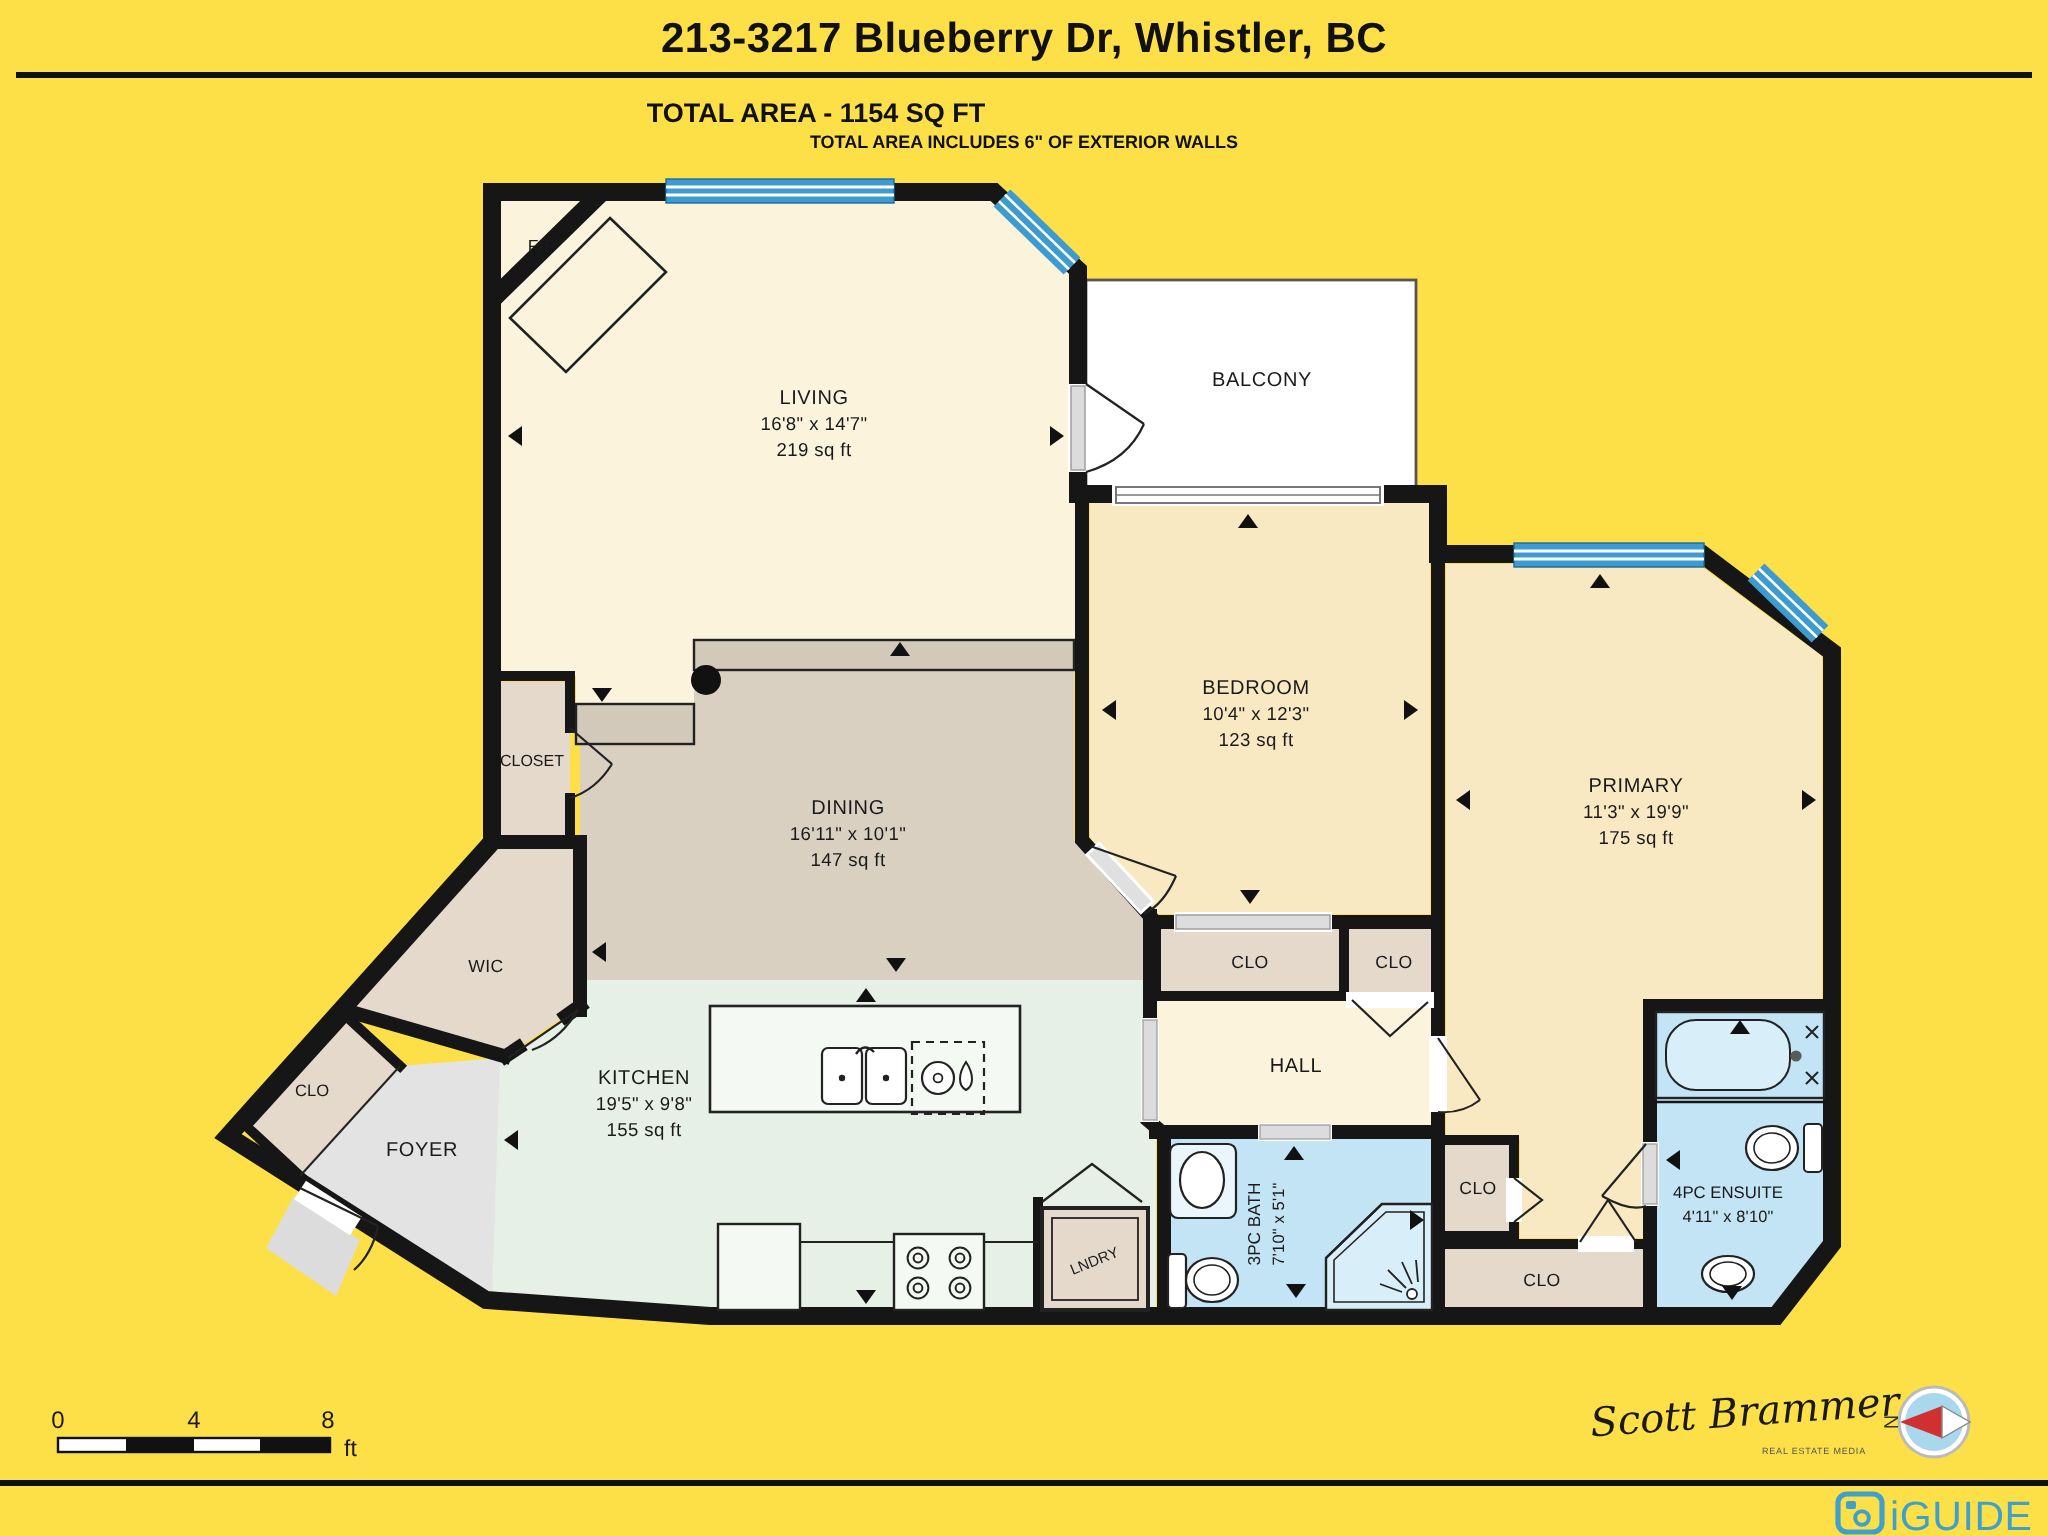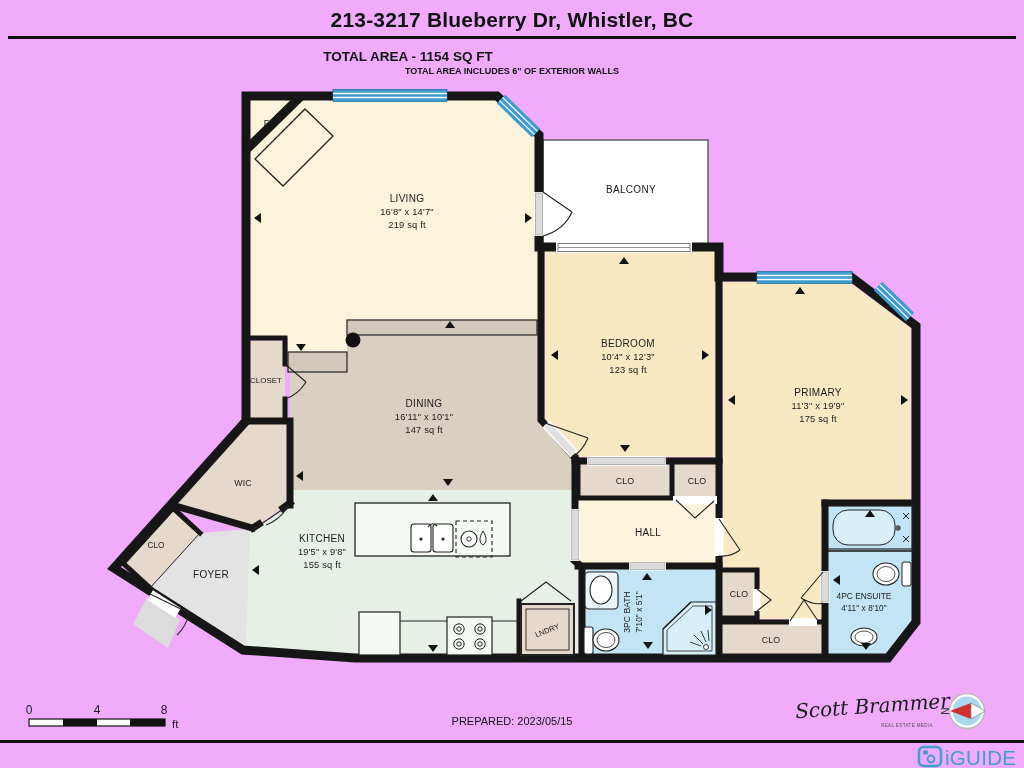--- a/index.html
+++ b/index.html
@@ -1,16 +1,16 @@
 <!DOCTYPE html>
 <html><head>
 <meta charset="utf-8">
 <style>
   html,body{margin:0;padding:0;background:#fff;}
-  #page{position:relative;width:1024px;height:768px;background:#f0abfc;overflow:hidden;
+  #page{position:relative;width:1024px;height:768px;background:#fde047;overflow:hidden;
         font-family:"Liberation Sans",sans-serif;color:#111;}
   .title{position:absolute;top:8px;left:0;width:1024px;text-align:center;
          font-size:21px;font-weight:700;letter-spacing:.2px;}
   .rule{position:absolute;top:36px;left:8px;width:1008px;height:3px;background:#111;}
   .total{position:absolute;top:49px;left:0;width:816px;text-align:center;
          font-size:13.5px;font-weight:700;}
   .note{position:absolute;top:66px;left:0;width:1024px;text-align:center;
         font-size:9px;font-weight:700;}
   .prepared{position:absolute;top:715px;left:0;width:1024px;text-align:center;font-size:11px;}
   .signature{position:absolute;top:694px;left:795px;width:150px;text-align:center;
@@ -276,17 +276,16 @@
     </g>
 
     <g>
       <rect x="919" y="747" width="22" height="19" rx="4.5" fill="none" stroke="#3FA0CC" stroke-width="2.6"></rect>
       <rect x="923" y="750.5" width="5" height="4" rx="1" fill="#3FA0CC"></rect>
       <circle cx="931" cy="759" r="3.4" fill="none" stroke="#3FA0CC" stroke-width="2"></circle>
       <text x="945" y="765" text-anchor="start" style="font-size:20.5px;fill:#3FA0CC;letter-spacing:.3px">iGUIDE</text>
     </g>
   </svg>
 
-  <div class="prepared">PREPARED: 2023/05/15</div>
   <div class="signature">Scott Brammer</div>
   <div class="sig-sub">REAL ESTATE MEDIA</div>
   <div class="sep"></div>
 </div>
 
 </body></html>

